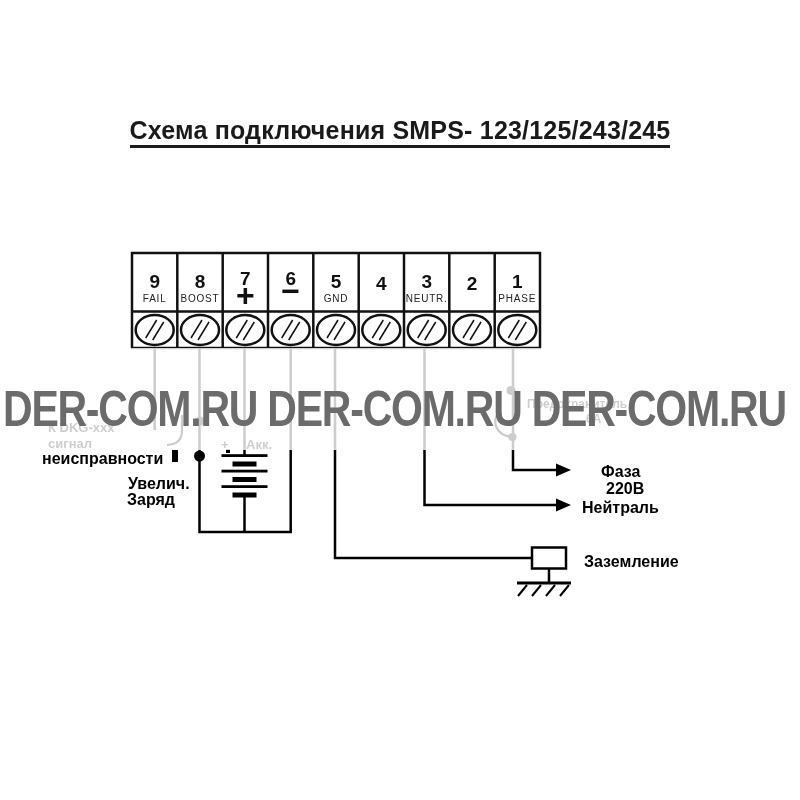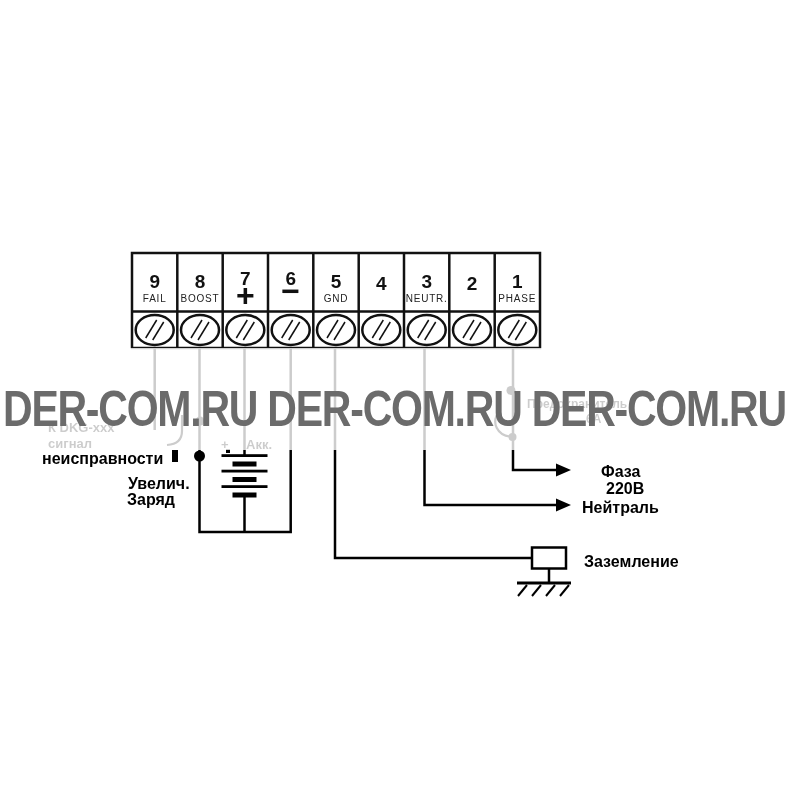--- a/index.html
+++ b/index.html
@@ -20,20 +20,23 @@
            background:rgba(255,255,255,0.8);}
   .watermark{position:absolute;left:3px;top:380px;white-space:nowrap;
              font-size:50px;font-weight:700;color:#6b6b6b;letter-spacing:-1.5px;
              transform:scaleX(0.82);transform-origin:0 0;}
 </style>
 </head>
 <body>
 
 <div class="stage">
 
+  <div class="title">
+    <span>Схема подключения SMPS- 123/125/243/245</span>
+  </div>
 
   <svg width="800" height="800" viewBox="0 0 800 800">
 
     <g stroke="#111" fill="none" stroke-width="2.5">
       <rect x="132" y="253" width="408" height="95"></rect>
       <line x1="132" y1="311.5" x2="540" y2="311.5"></line>
       <g>
         <line x1="177.3" y1="253" x2="177.3" y2="348"></line>
         <line x1="222.7" y1="253" x2="222.7" y2="348"></line>
         <line x1="268.0" y1="253" x2="268.0" y2="348"></line>

